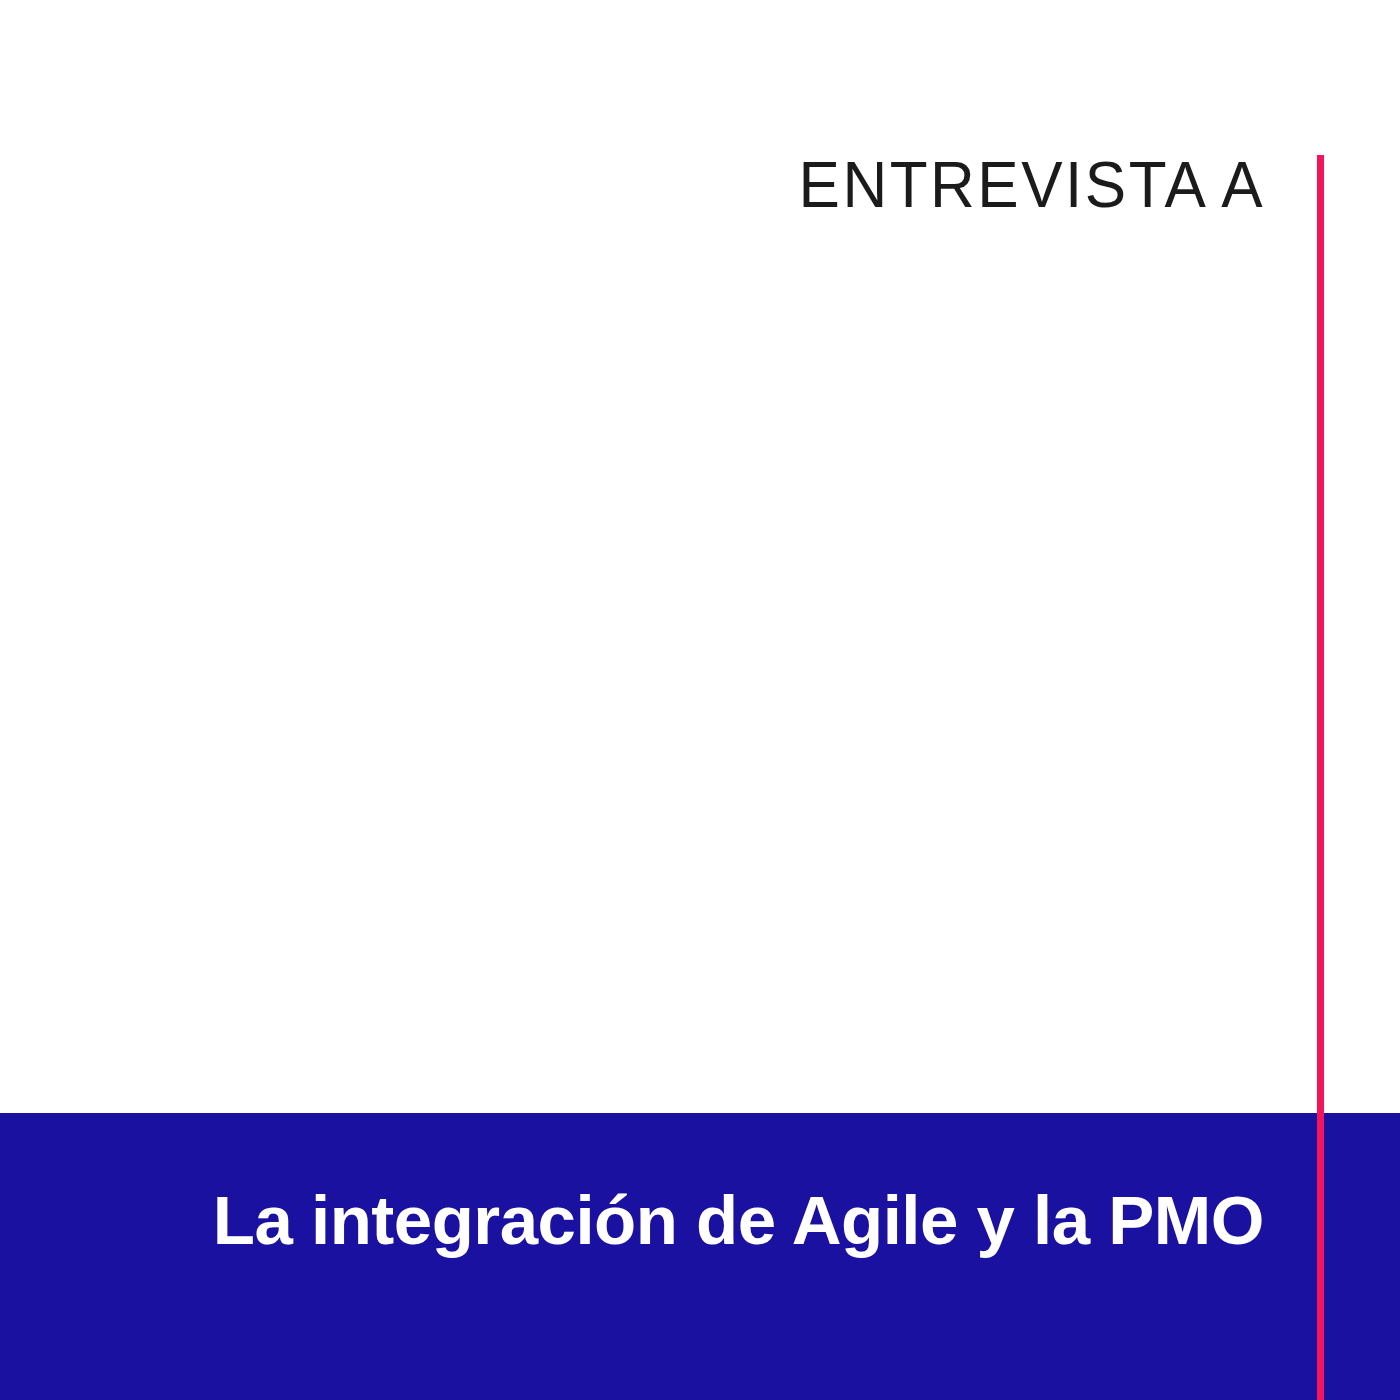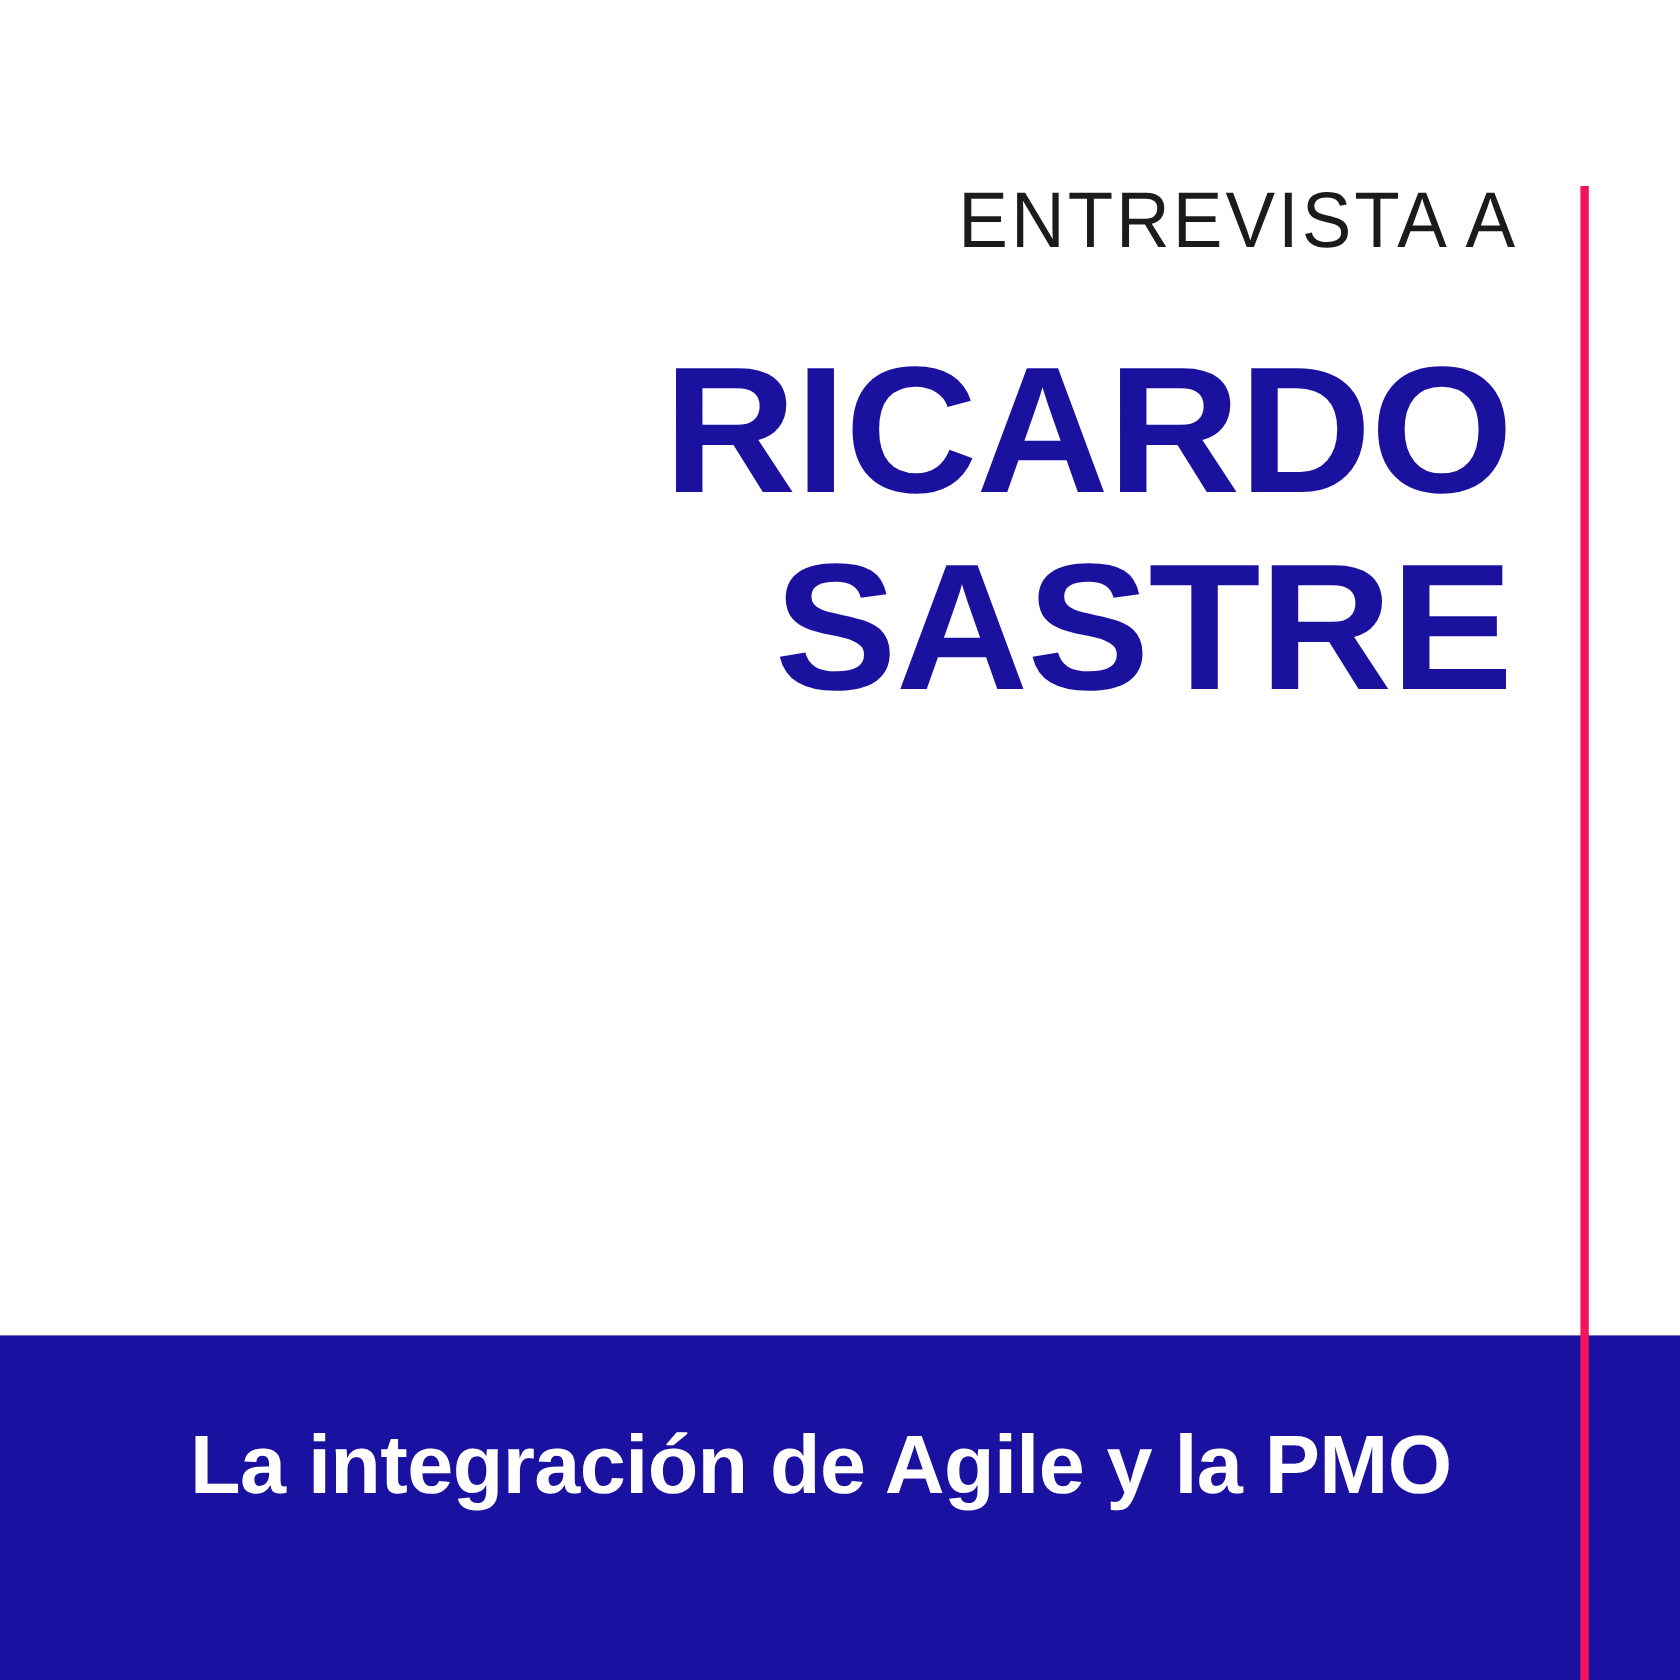--- a/index.html
+++ b/index.html
@@ -99,36 +99,32 @@
     left: 104px;
     top: 1186px;
     width: 1160px;
     font-family: "Liberation Sans", sans-serif;
     font-weight: bold;
     font-size: 69px;
     line-height: 1;
     letter-spacing: -0.5px;
     color: #ffffff;
     white-space: nowrap;
-    text-align: center;
+    text-align: right;
   }
 </style>
 </head>
 <body>
 
 <div class="poster">
 
   <div class="upper-region">
 
     <div class="kicker">ENTREVISTA A</div>
 
-    <div class="name-block">
-      <span class="name-line first">RICARDO</span>
-      <span class="name-line second">SASTRE</span>
-    </div>
 
   </div>
 
   <div class="footer-band"></div>
 
   <div class="footer-title">La integración de Agile y la PMO</div>
 
   <div class="accent-rule"></div>
 
 </div>

